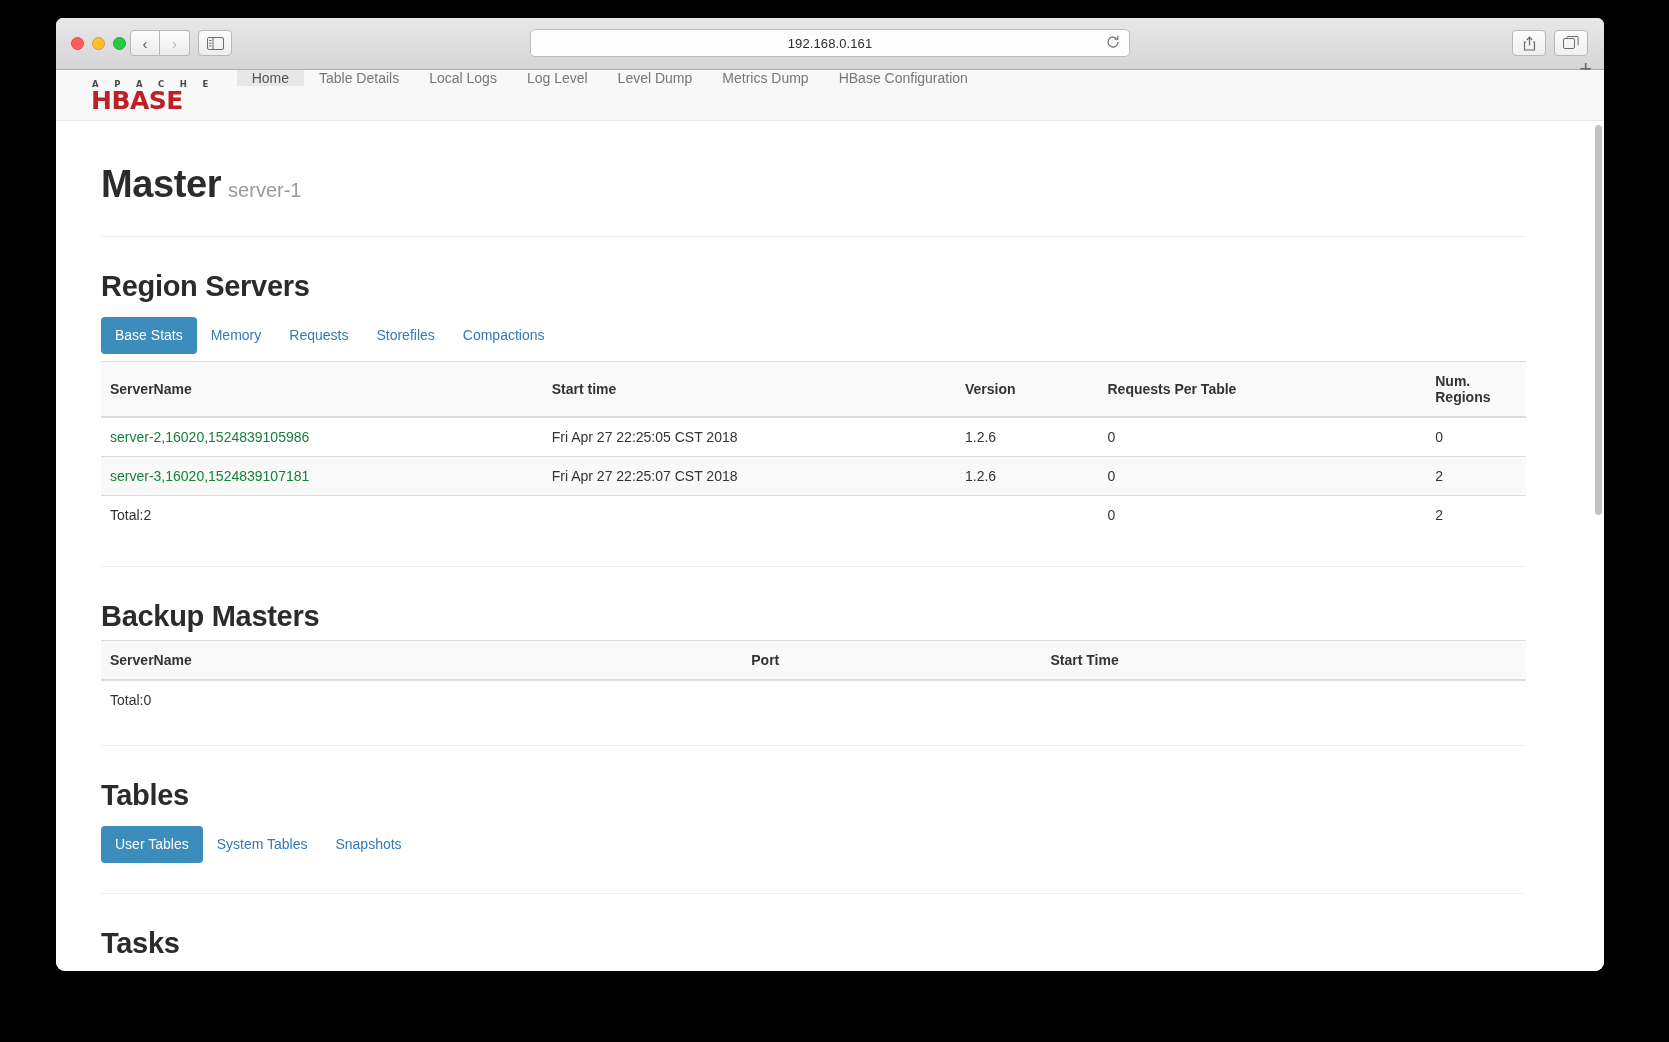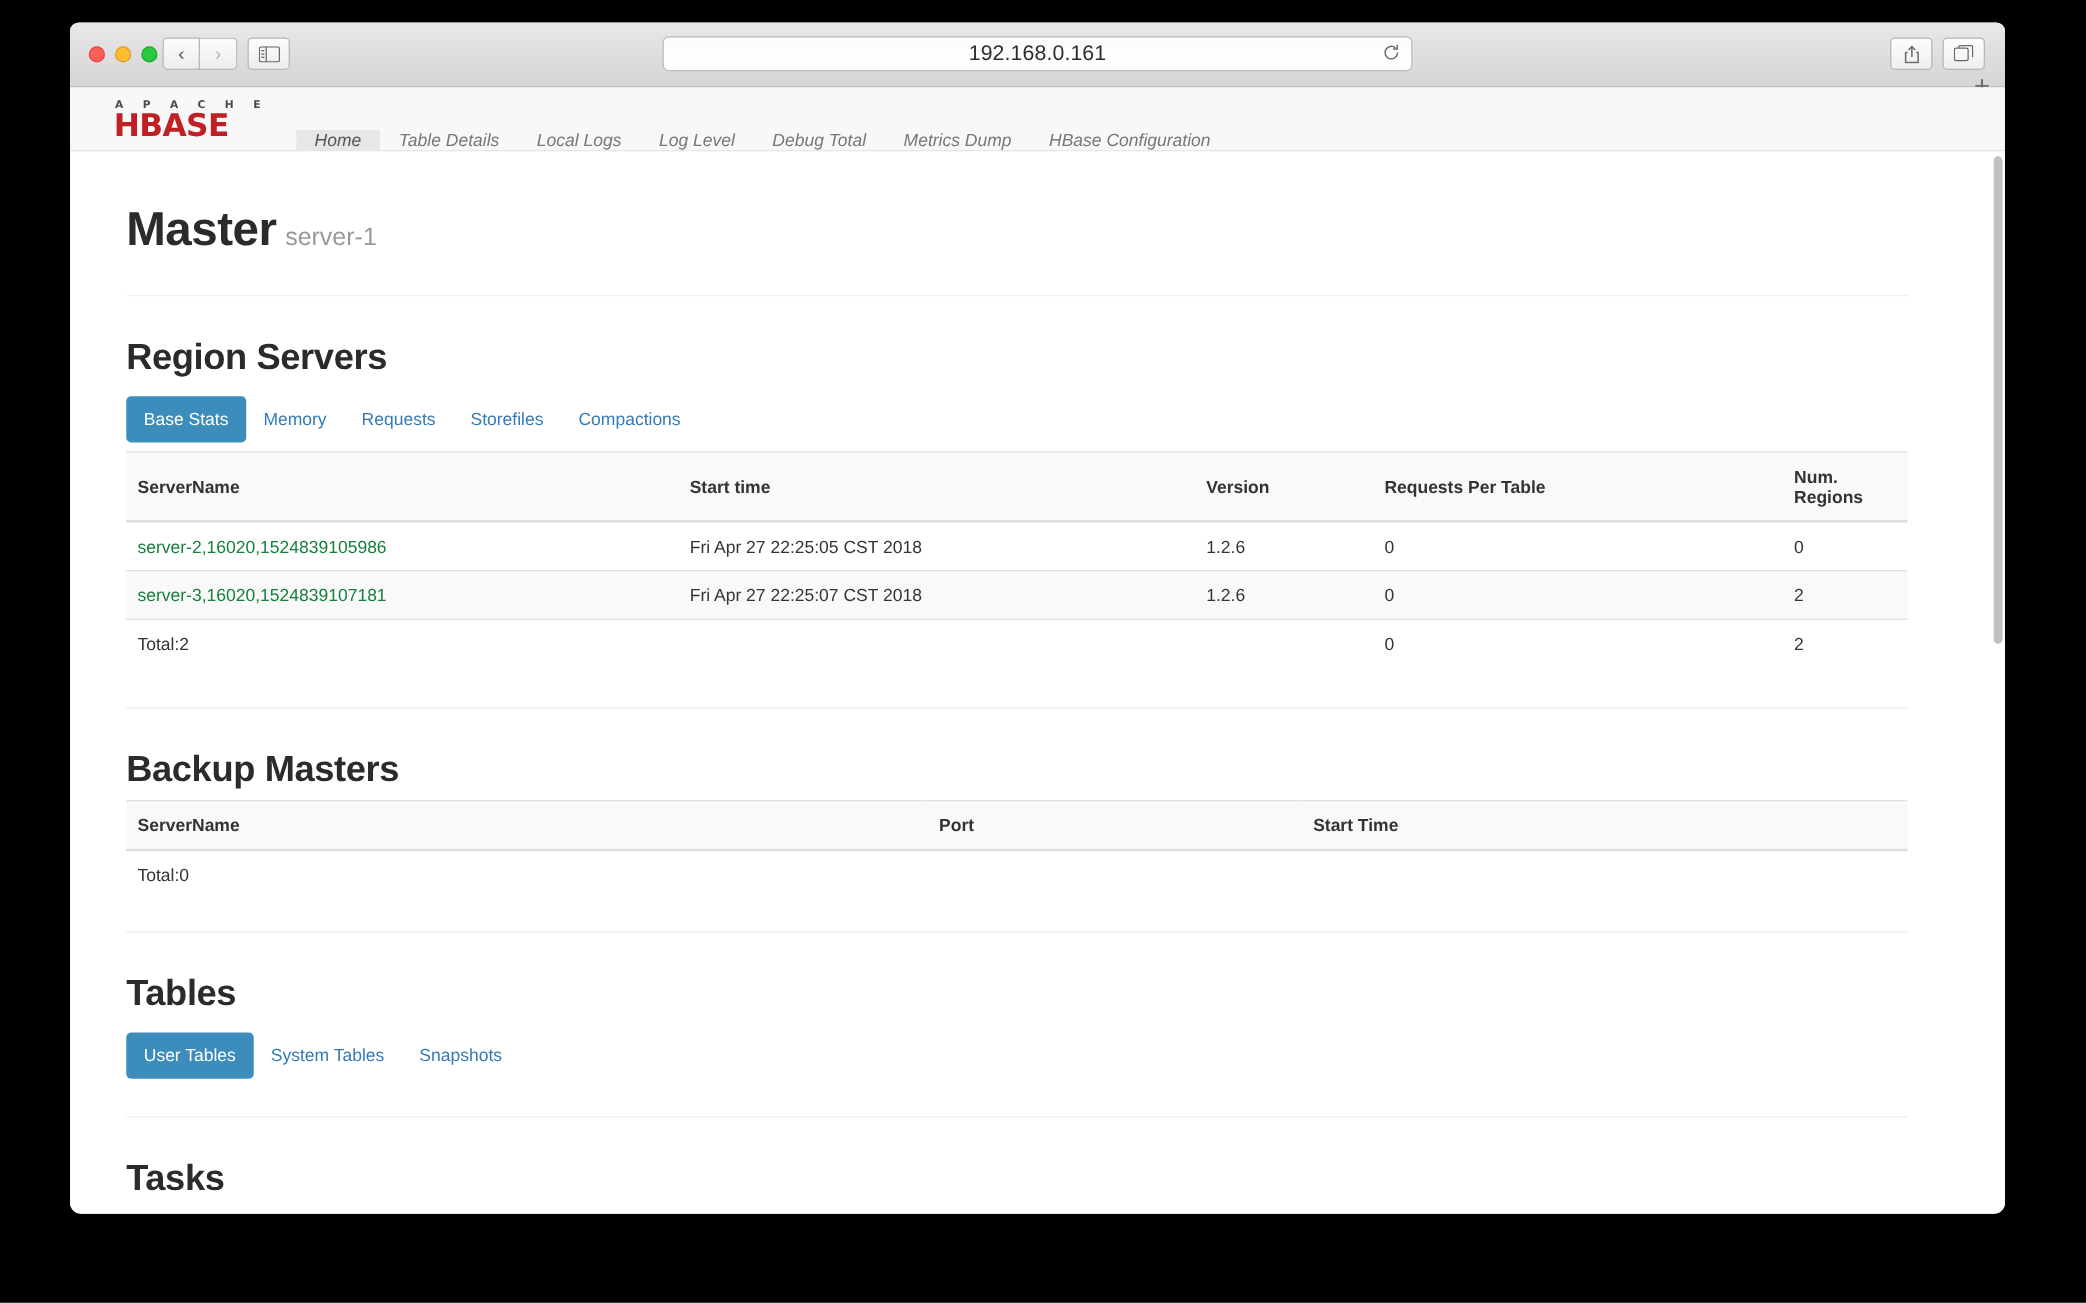--- a/index.html
+++ b/index.html
@@ -81,21 +81,21 @@
     height: 28px;
     background: linear-gradient(to bottom,#fbfbfb,#ffffff);
     border: 1px solid #bebcbe;
     border-radius: 5px;
     display: flex;
     align-items: center;
     justify-content: center;
     position: absolute;
   }
   #url-text {
-    font-size: 17px;
+    font-size: 13px;
     color: #2c2c2c;
     letter-spacing: 0.1px;
   }
   #reload-icon {
     position: absolute;
     right: 9px; top: 50%;
     transform: translateY(-50%);
     color: #6e6c6e;
     font-size: 14px;
     line-height: 1;
@@ -158,21 +158,21 @@
     margin-left: 1px;
   }
   #hbase-logo .hbase {
     font-size: 25px;
     letter-spacing: -0.5px;
     font-weight: bold;
     color: #bf2026;
     font-family: "DejaVu Sans", sans-serif;
     line-height: 0.86;
   }
-  #navlinks { display: flex; align-items: flex-end; font-style: italic; }
+  #navlinks { display: flex; align-items: flex-start; }
   .navlink {
     display: flex;
     align-items: center;
     padding: 0 15px;
     font-size: 14px;
     color: #777777;
     text-decoration: none;
     cursor: pointer;
   }
   .navlink.active {
@@ -359,21 +359,21 @@
     <div id="navbar">
       <div id="hbase-logo">
         <div class="apache">A P A C H E</div>
         <div class="hbase">HBASE</div>
       </div>
       <div id="navlinks">
         <a class="navlink active">Home</a>
         <a class="navlink">Table Details</a>
         <a class="navlink">Local Logs</a>
         <a class="navlink">Log Level</a>
-        <a class="navlink">Debug Total</a>
+        <a class="navlink">Level Dump</a>
         <a class="navlink">Metrics Dump</a>
         <a class="navlink">HBase Configuration</a>
       </div>
     </div>
 
     <div id="container">
       <div class="inner">
 
         <div id="page-header">
           <h1>

